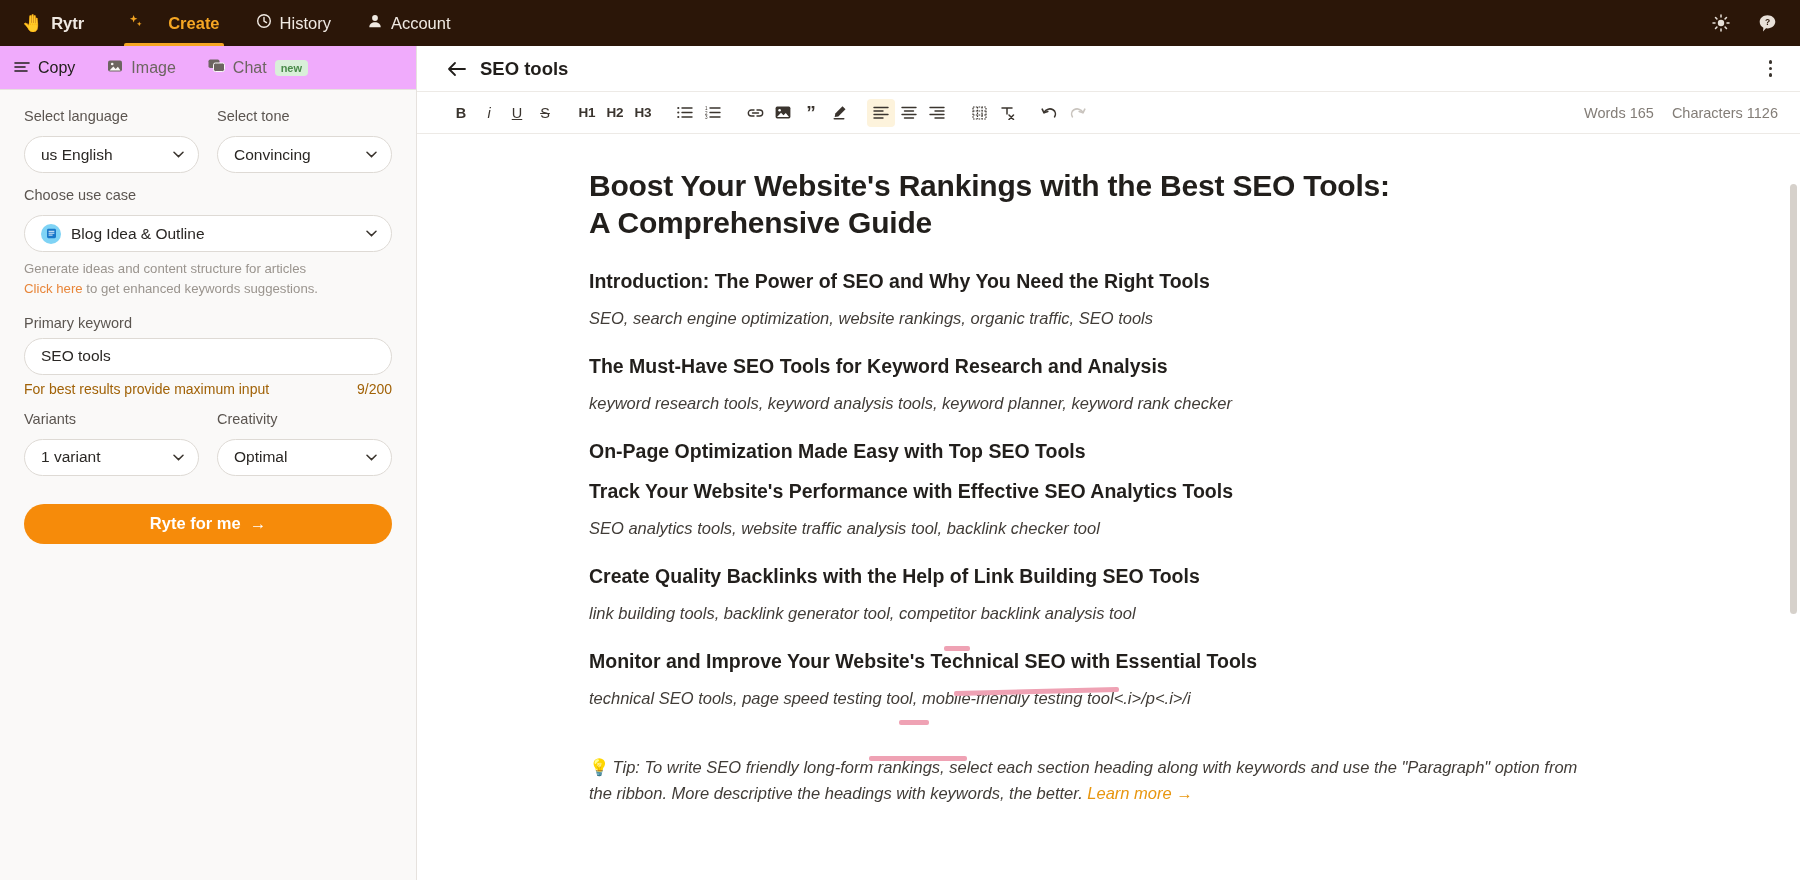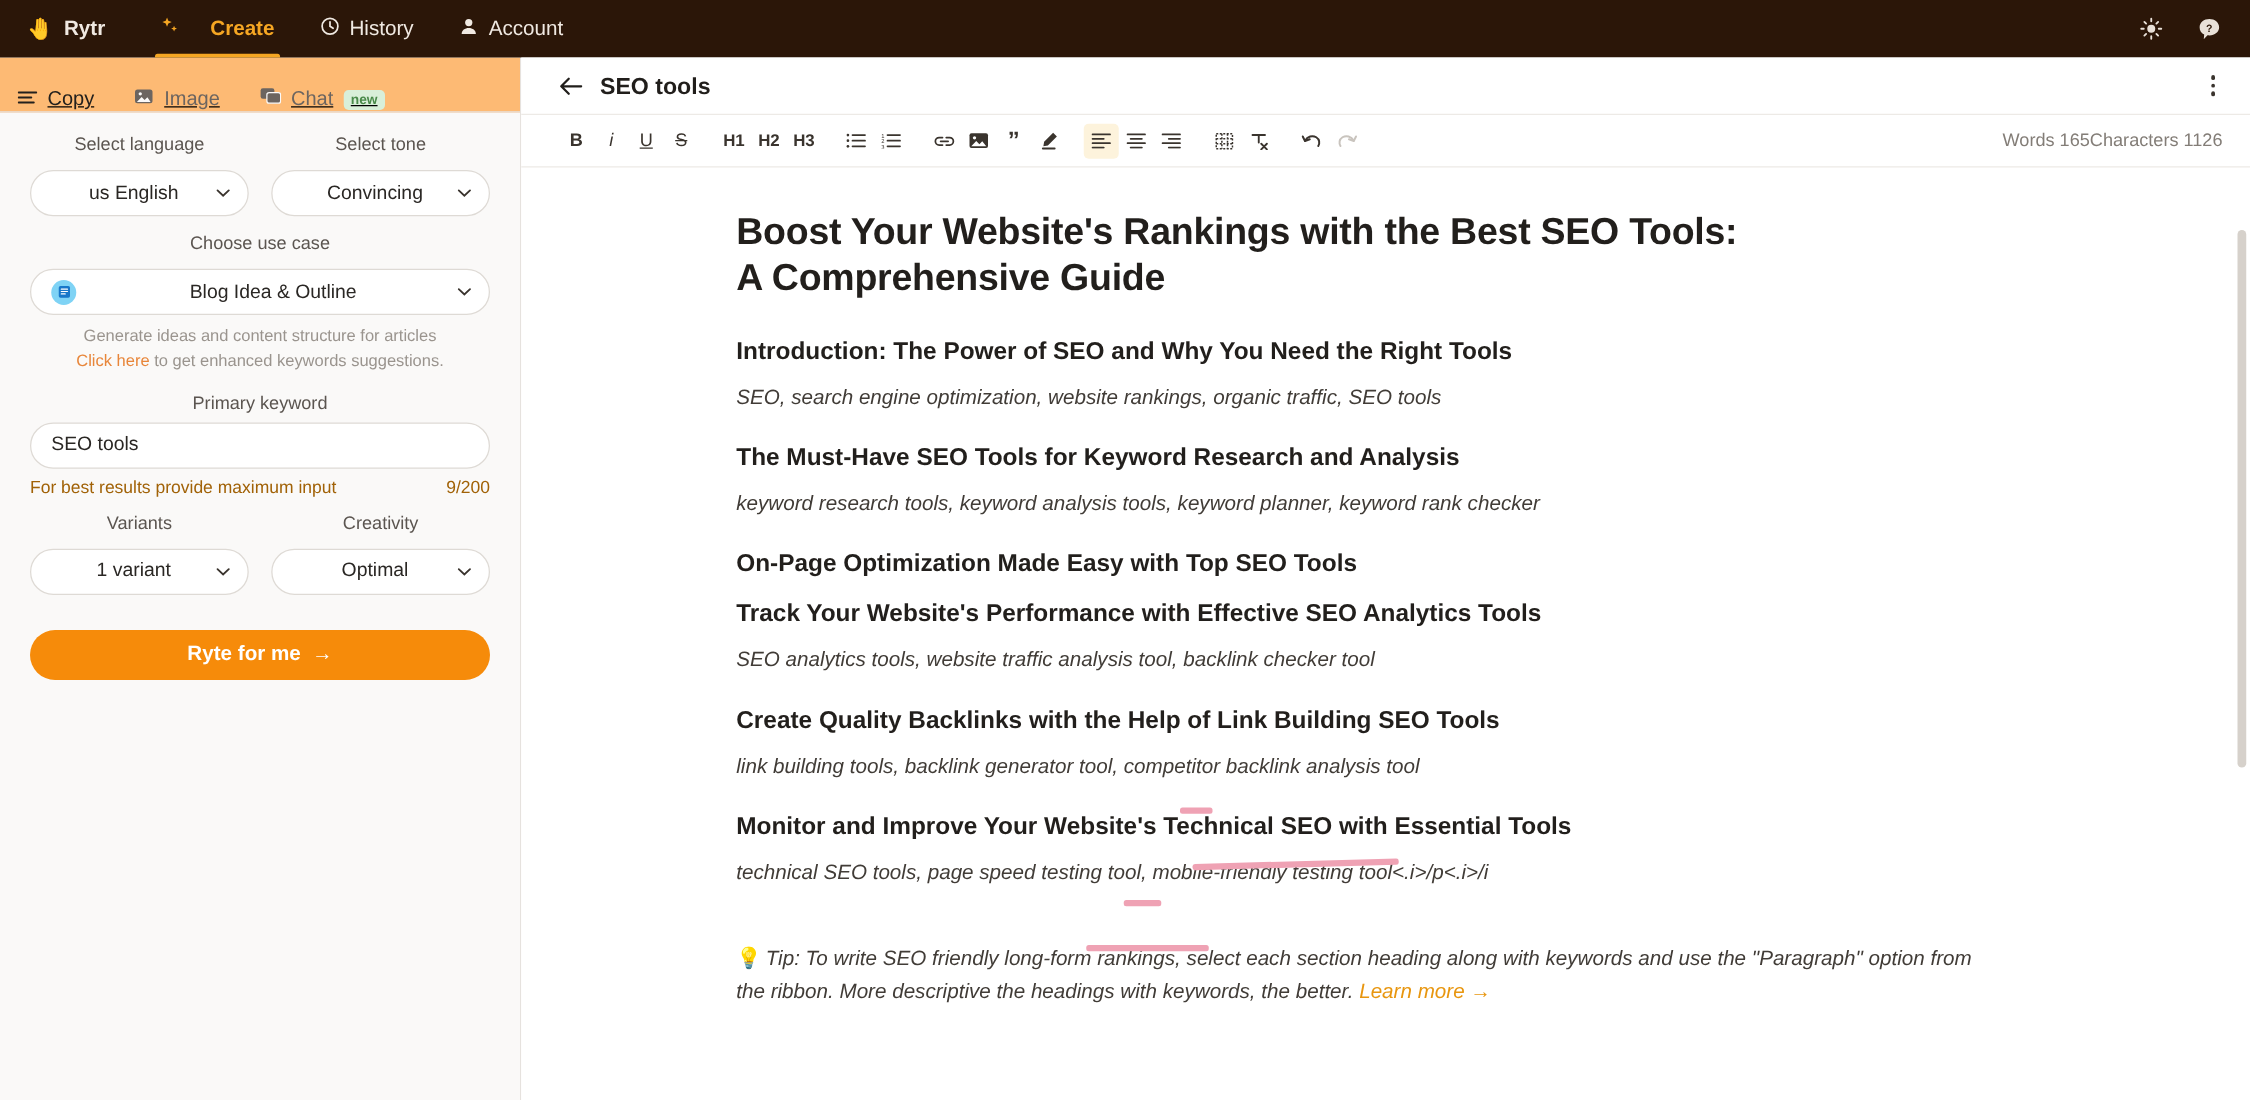--- a/index.html
+++ b/index.html
@@ -32,38 +32,38 @@
   
   #shell { display: flex; height: 834px; }
 
   
   #sidebar {
     width: 417px; background: #FAF9F8;
     border-right: 1px solid #E6E2DE;
     display: flex; flex-direction: column;
   }
   #mode-tabs {
-    display: flex; align-items: flex-end; height: 44px;
-    border-bottom: 1px solid #E6E2DE; background: #fdba74; text-decoration: underline;
+    display: flex; align-items: center; height: 44px;
+    border-bottom: 1px solid #E6E2DE; background: #f0abfc;
   }
   .mode-tab {
     display: flex; align-items: center; gap: 8px;
     padding: 0 16px; font-size: 16px; color: #6C6560; cursor: pointer;
     position: relative;
   }
   .mode-tab:first-child { padding-left: 14px; }
   .mode-tab.active { color: #23201D; }
   .badge-new {
     background: #D9EFD9; color: #4A8A4A; font-size: 11px;
     padding: 2px 6px; border-radius: 4px; font-weight: bold;
   }
 
   #form-area { padding: 18px 24px 0 24px; }
   .row2 { display: flex; gap: 18px; }
-  .field { margin-bottom: 14px; text-align: center; }
+  .field { margin-bottom: 14px; }
   .field.half { flex: 1; }
   .flabel { font-size: 14.5px; color: #5B5550; margin-bottom: 7px; display: block; }
   .select {
     height: 37px; border: 1px solid #DEDAD5; border-radius: 19px;
     background: #fff; display: flex; align-items: center;
     padding: 0 14px 0 16px; font-size: 15.5px; color: #2A2724; cursor: pointer; margin-top: 12px;
   }
   .select .val { flex: 1; white-space: nowrap; overflow: hidden; text-overflow: ellipsis; }
   .chev { width: 11px; height: 7px; flex: none; }
   .uc-icon {
@@ -105,21 +105,21 @@
   }
   .tb {
     min-width: 28px; height: 28px; display: flex; align-items: center; justify-content: center;
     font-size: 14.5px; color: #3A342E; cursor: pointer; border-radius: 4px;
     padding: 0 4px; user-select: none;
   }
   .tb.active { background: #FDF3DC; }
   .tb.disabled { color: #C9C4BE; cursor: default; }
   .tb-gap { width: 14px; }
   .tb-h { font-size: 13.5px; font-weight: bold; letter-spacing: -.2px; }
-  #counts { margin-left: auto; display: flex; }
+  #counts { margin-left: auto; display: flex; gap: 18px; }
   #counts span { font-size: 14.5px; color: #837D77; }
 
   #canvas { flex: 1; overflow-y: auto; position: relative; }
   #doc { padding: 34px 0 60px 0; max-width: 1100px; margin-left: 172px; position: relative; }
   #doc h1 {
     font-size: 30px; line-height: 1.23; font-weight: bold; color: #221F1C;
     margin-bottom: 26px; letter-spacing: -.2px; max-width: 820px;
   }
   .sec { margin-bottom: 9px; }
   .sec h3 {

